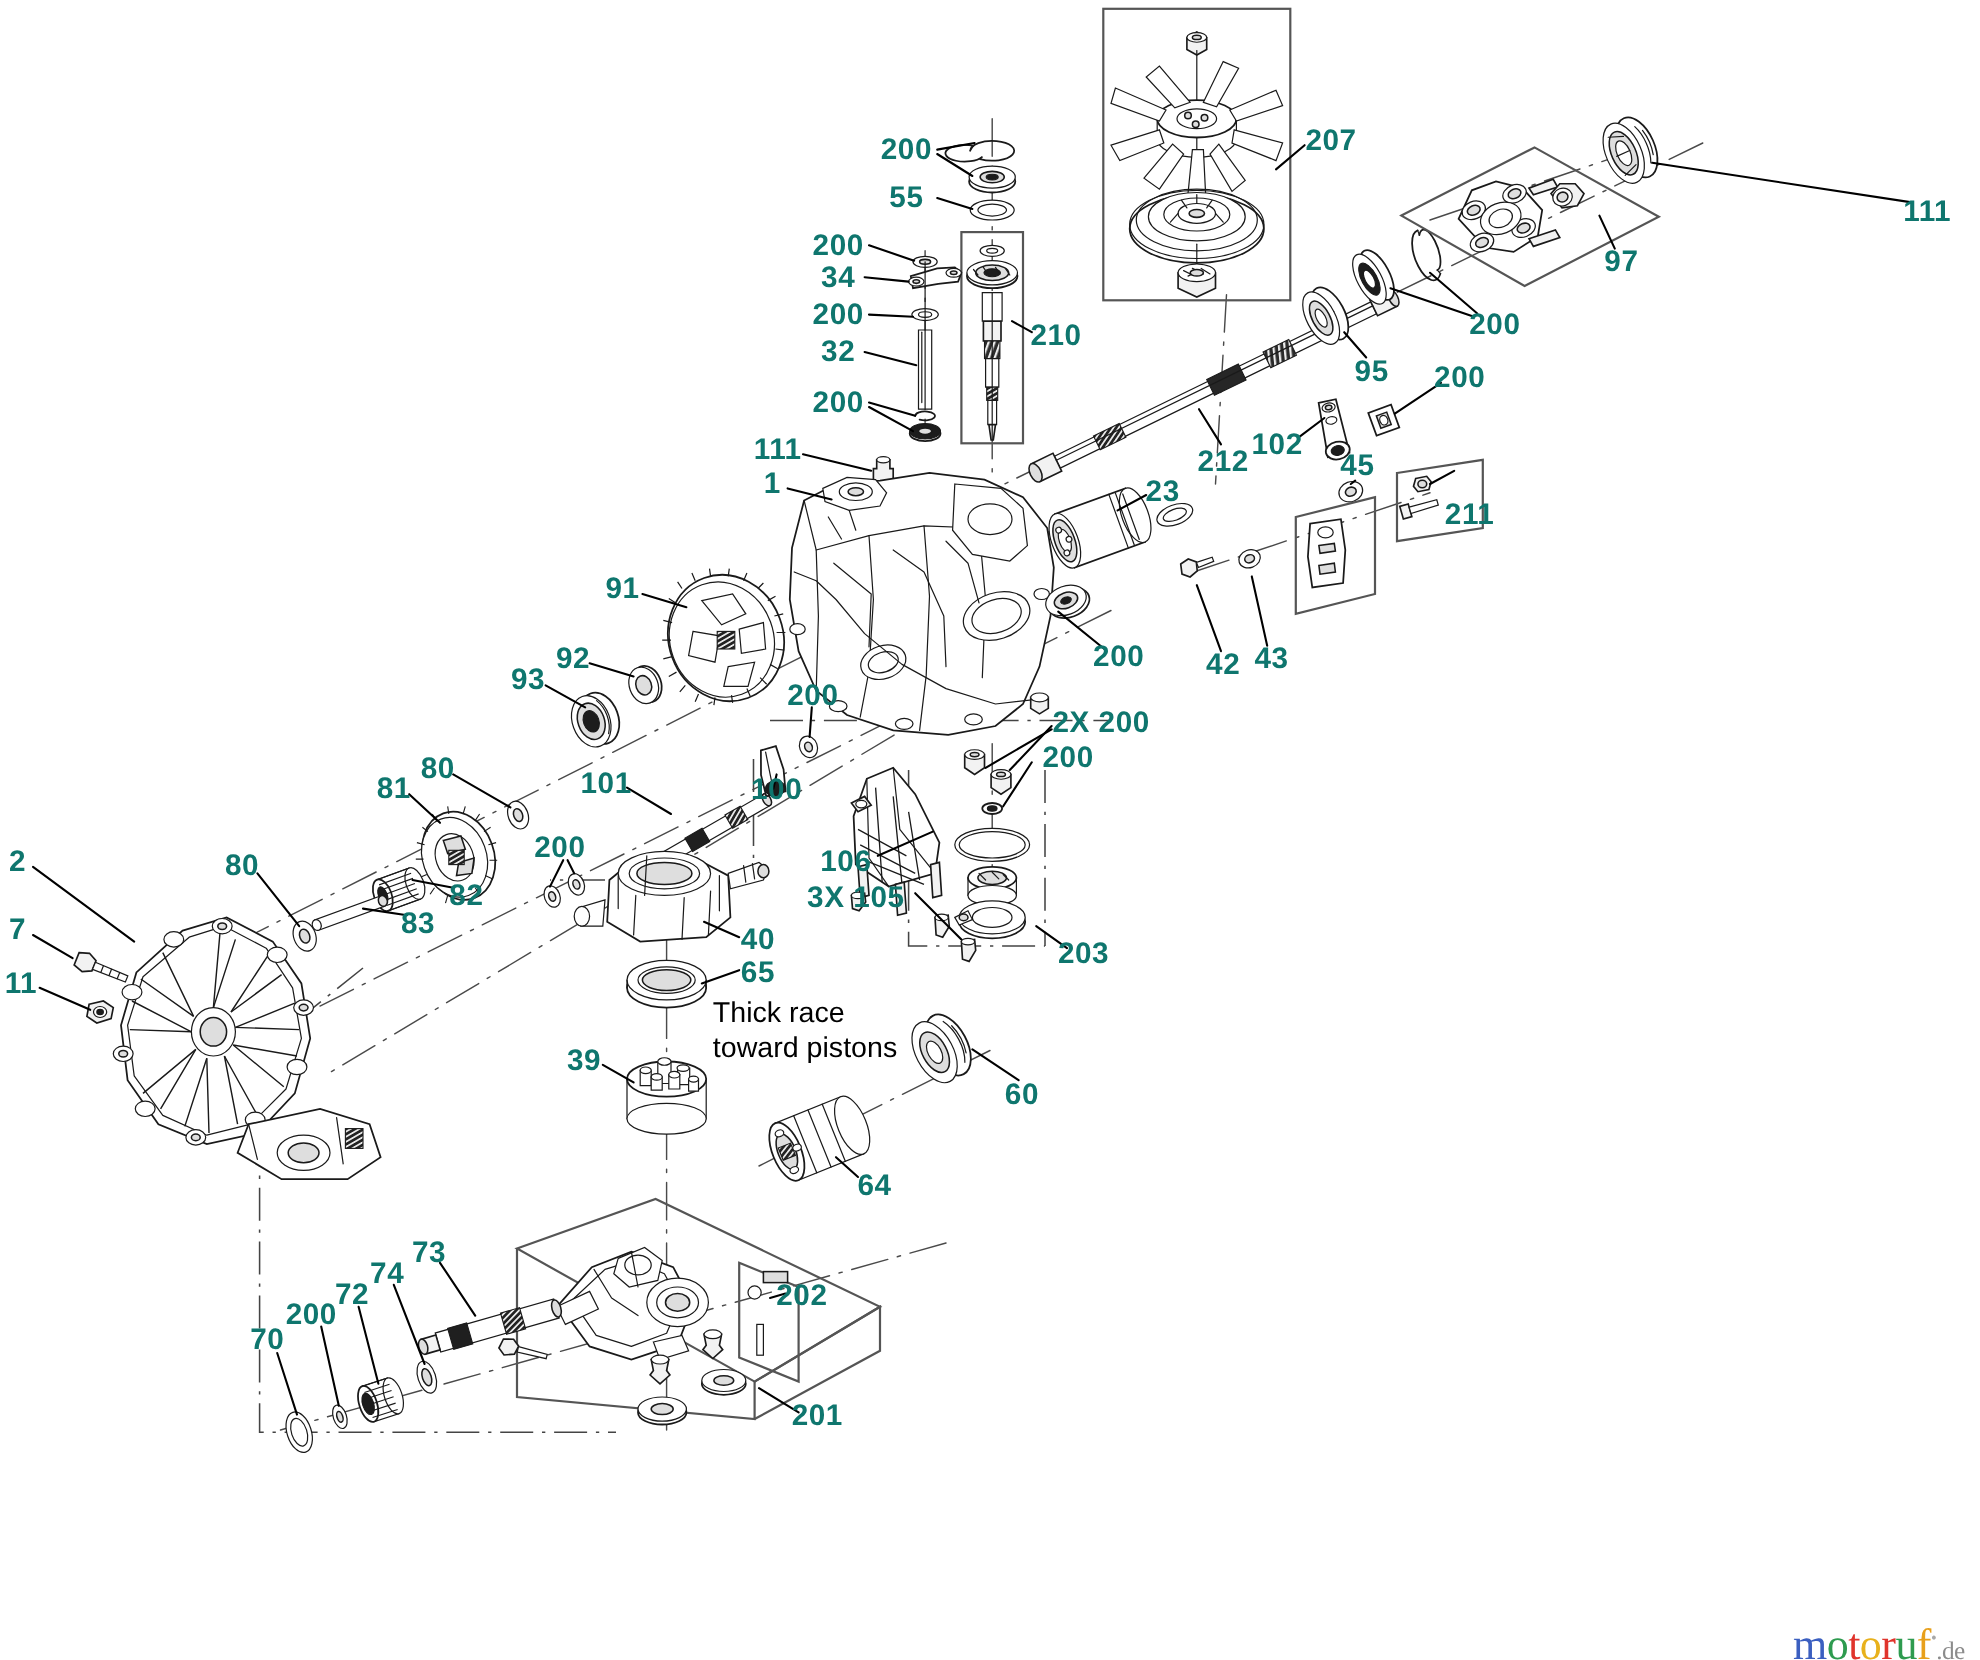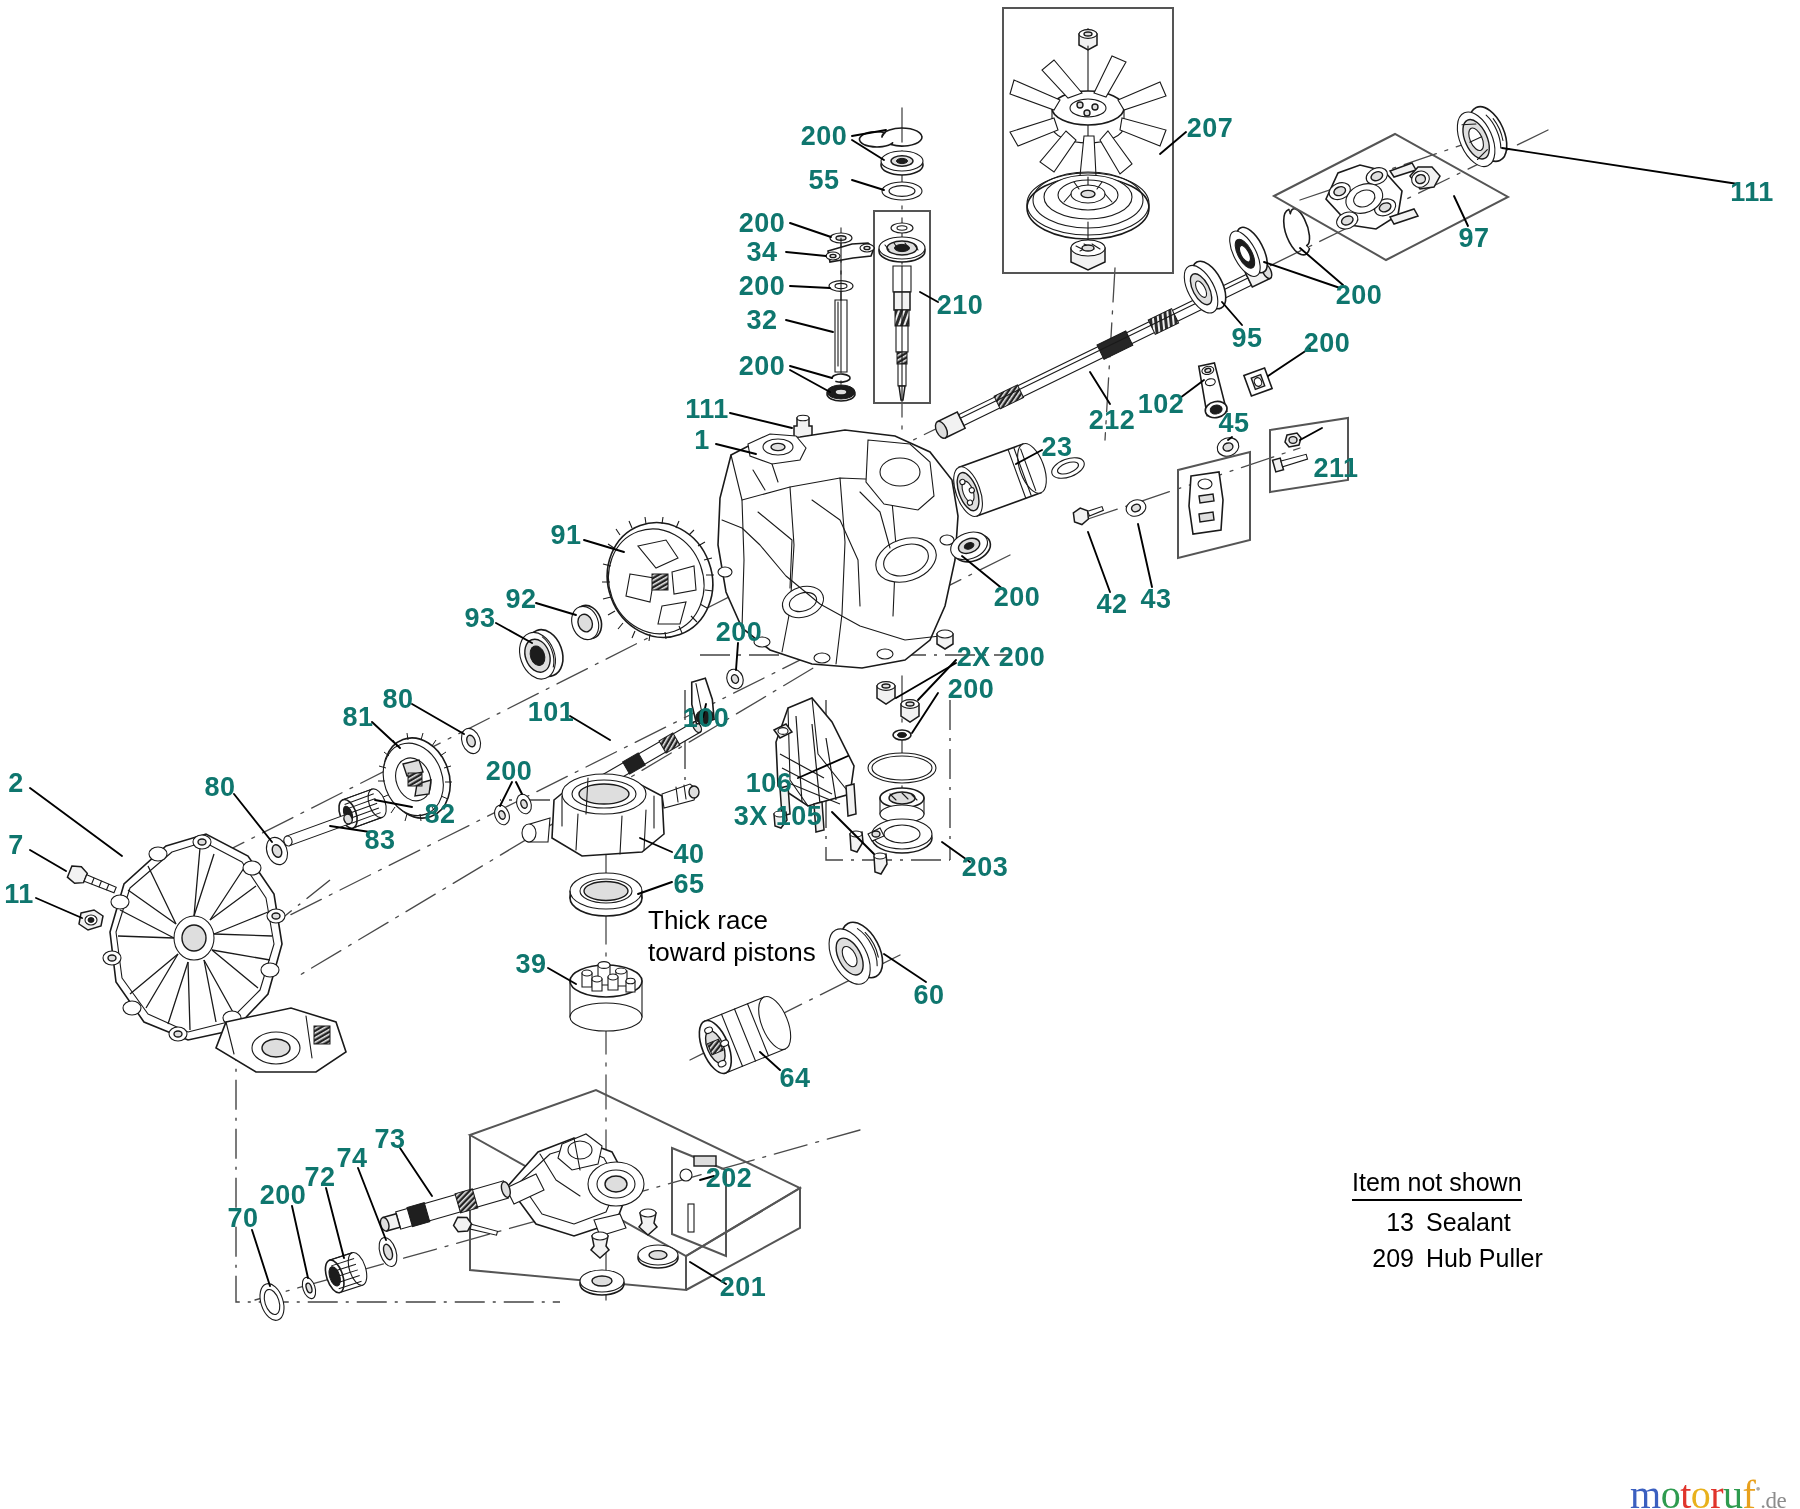--- a/index.html
+++ b/index.html
@@ -977,21 +977,21 @@
       <div class="callout" style="left: 702px; top: 440px;">1</div>
       <div class="callout" style="left: 566px; top: 535px;">91</div>
       <div class="callout" style="left: 521px; top: 599px;">92</div>
       <div class="callout" style="left: 480px; top: 618px;">93</div>
       <div class="callout" style="left: 739px; top: 632px;">200</div>
       <div class="callout" style="left: 706px; top: 718px;">100</div>
       <div class="callout" style="left: 551px; top: 712px;">101</div>
       <div class="callout" style="left: 398px; top: 699px;">80</div>
       <div class="callout" style="left: 358px; top: 717px;">81</div>
       <div class="callout" style="left: 509px; top: 771px;">200</div>
-      <div class="callout" style="left: 424px; top: 814px; margin-left: 16px;">82</div>
+      <div class="callout" style="left: 424px; top: 814px;">82</div>
       <div class="callout" style="left: 380px; top: 840px;">83</div>
       <div class="callout" style="left: 220px; top: 787px;">80</div>
       <div class="callout" style="left: 16px; top: 783px;">2</div>
       <div class="callout" style="left: 16px; top: 845px;">7</div>
       <div class="callout" style="left: 19px; top: 894px;">11</div>
       <div class="callout" style="left: 1017px; top: 597px;">200</div>
       <div class="callout" style="left: 1112px; top: 604px;">42</div>
       <div class="callout" style="left: 1156px; top: 599px;">43</div>
       <div class="callout qty" style="left: 1001px; top: 657px;">2X  200</div>
       <div class="callout" style="left: 971px; top: 689px;">200</div>
@@ -1010,23 +1010,16 @@
       <div class="callout" style="left: 243px; top: 1218px;">70</div>
       <div class="callout" style="left: 729px; top: 1178px;">202</div>
       <div class="callout" style="left: 743px; top: 1287px;">201</div>
     </div>
 
   <div id="note-layer">
       <div class="note" style="left: 648px; top: 905px;">Thick race
 toward pistons</div>
     </div>
 
-  <div id="legend">
-    <div class="legend-title">Item not shown</div>
-    <div id="legend-rows">
-        <div class="legend-row"><span class="num">13</span><span class="desc">Sealant</span></div>
-        <div class="legend-row"><span class="num">209</span><span class="desc">Hub Puller</span></div>
-      </div>
-  </div>
 
   <div id="watermark"><span style="color: rgb(59, 95, 192);">m</span><span style="color: rgb(46, 155, 79);">o</span><span style="color: rgb(224, 52, 44);">t</span><span style="color: rgb(232, 177, 28);">o</span><span style="color: rgb(224, 52, 44);">r</span><span style="color: rgb(46, 155, 79);">u</span><span style="color: rgb(232, 160, 28);">f</span><span class="sup" style="color: rgb(168, 168, 168);">•</span><span class="tld" style="color: rgb(140, 140, 140);">.de</span></div>
 
 </div>
 
 </body></html>

